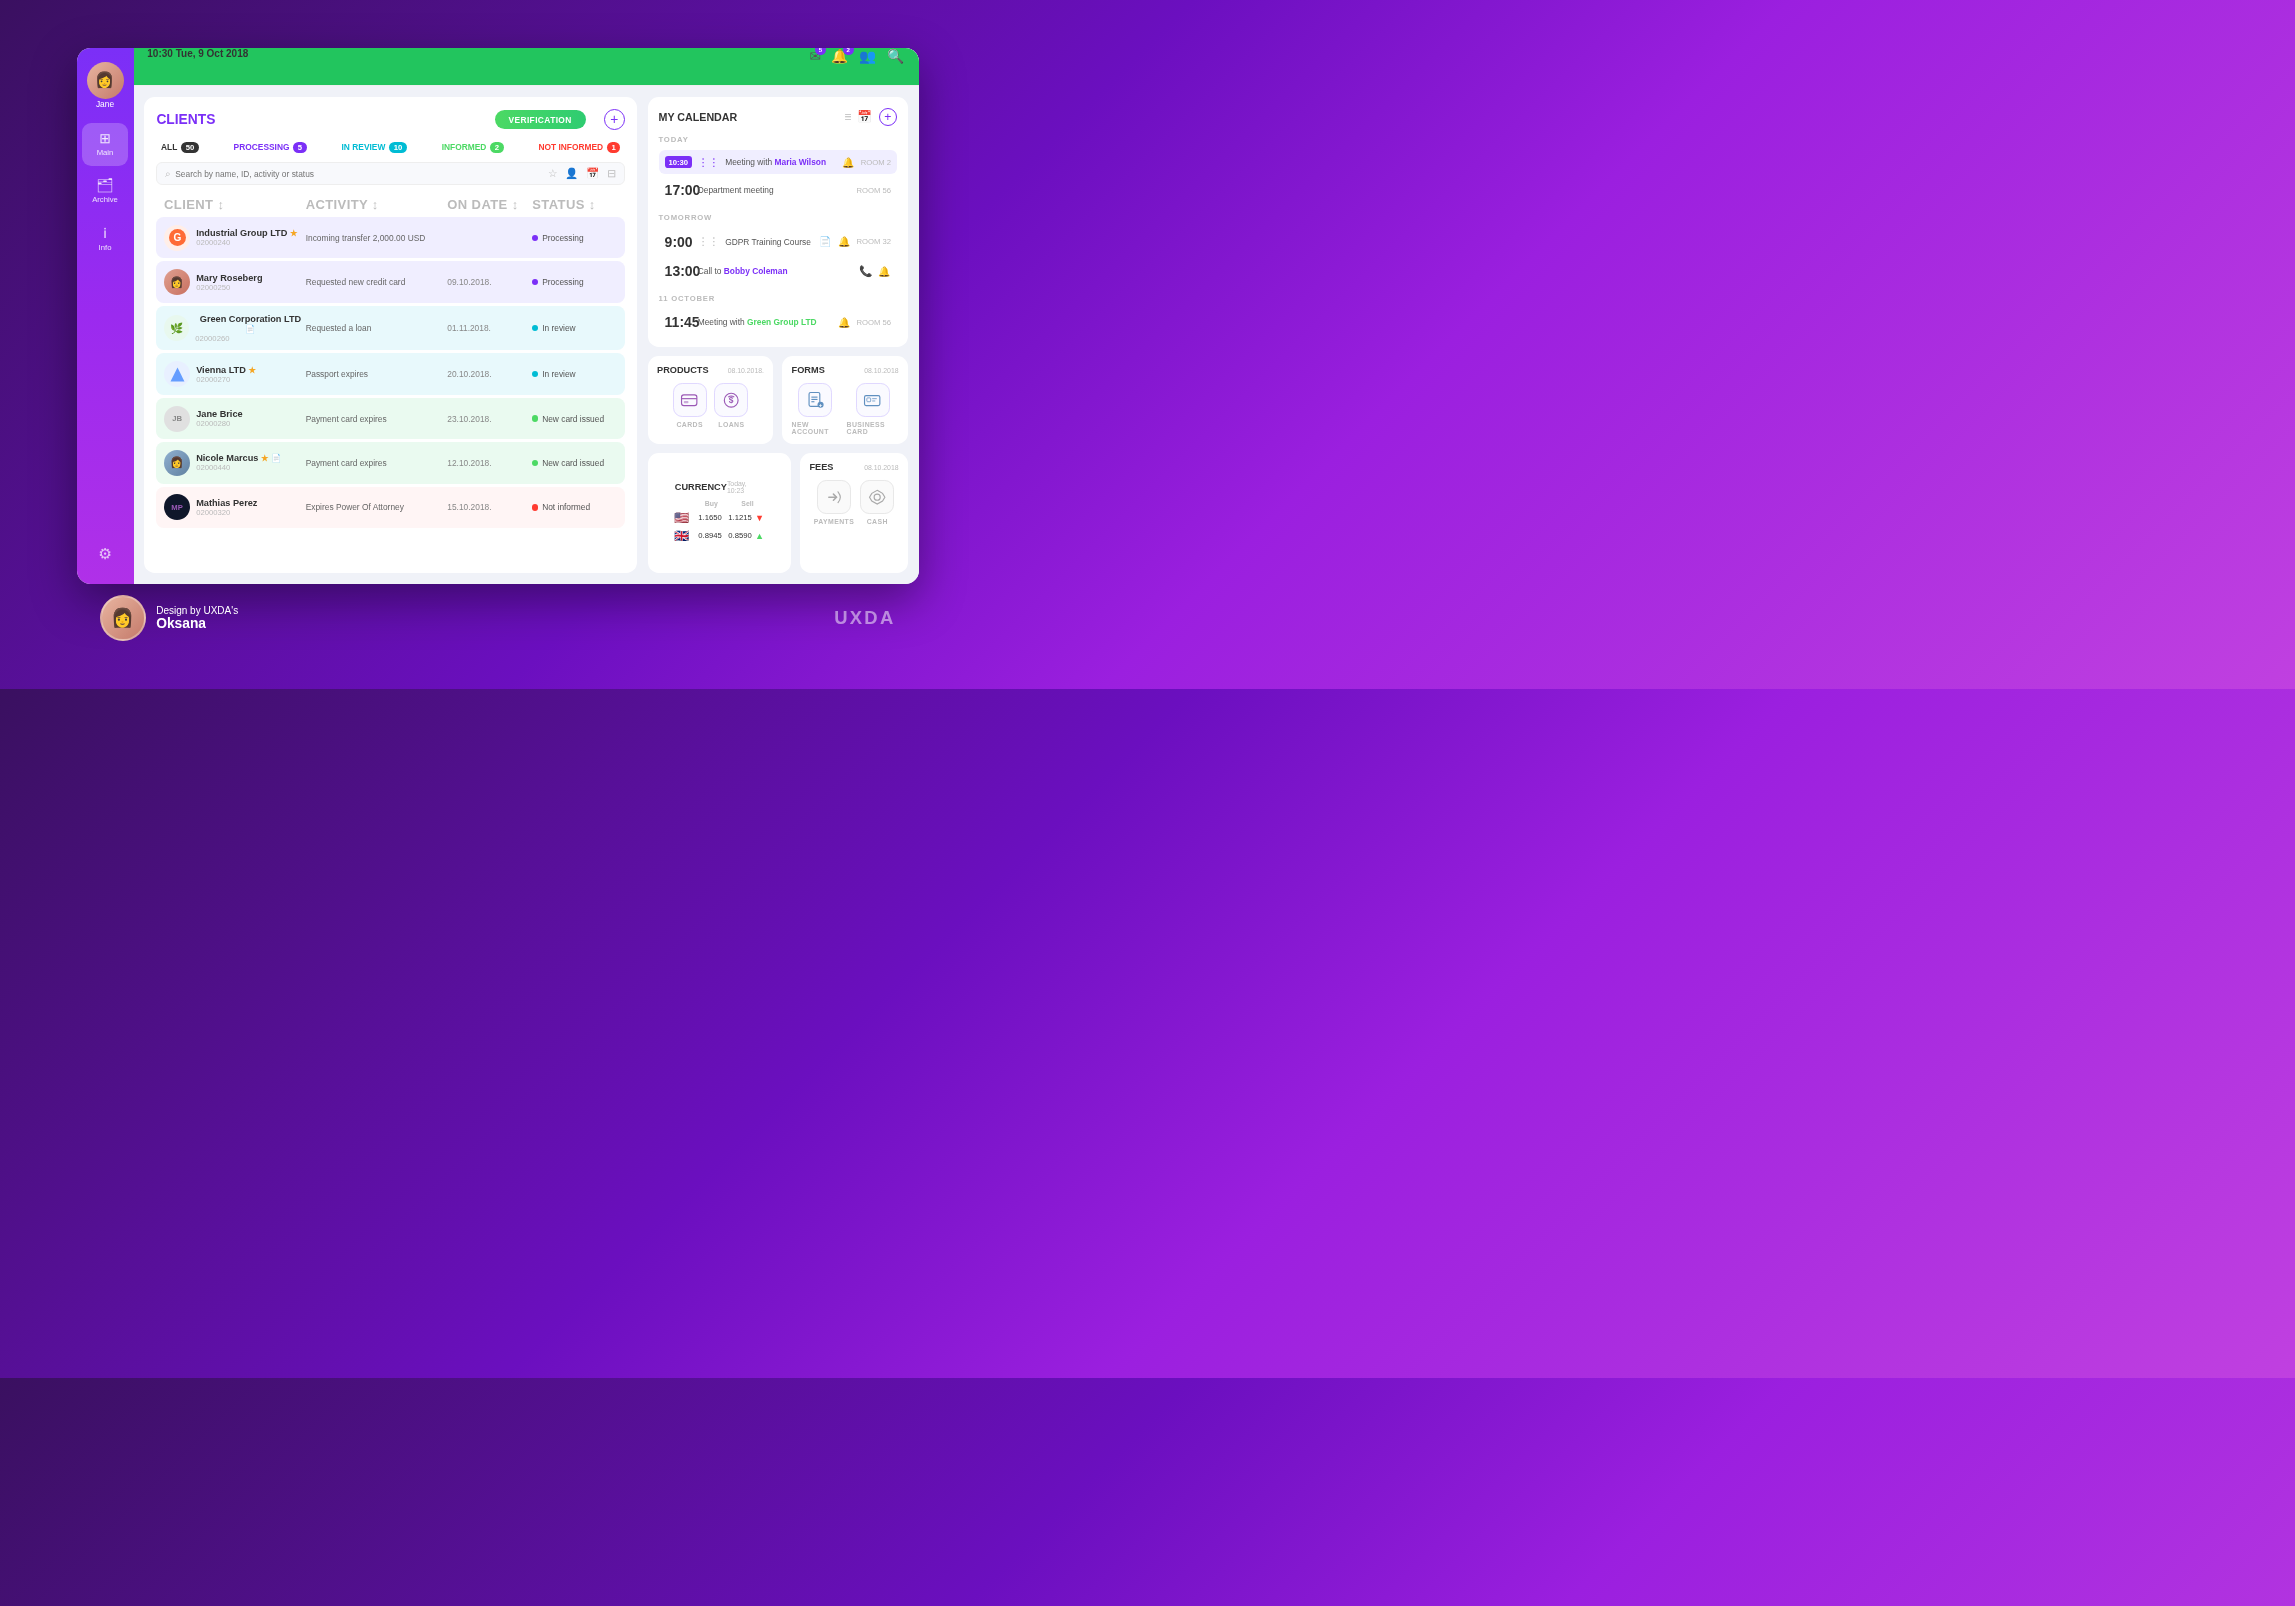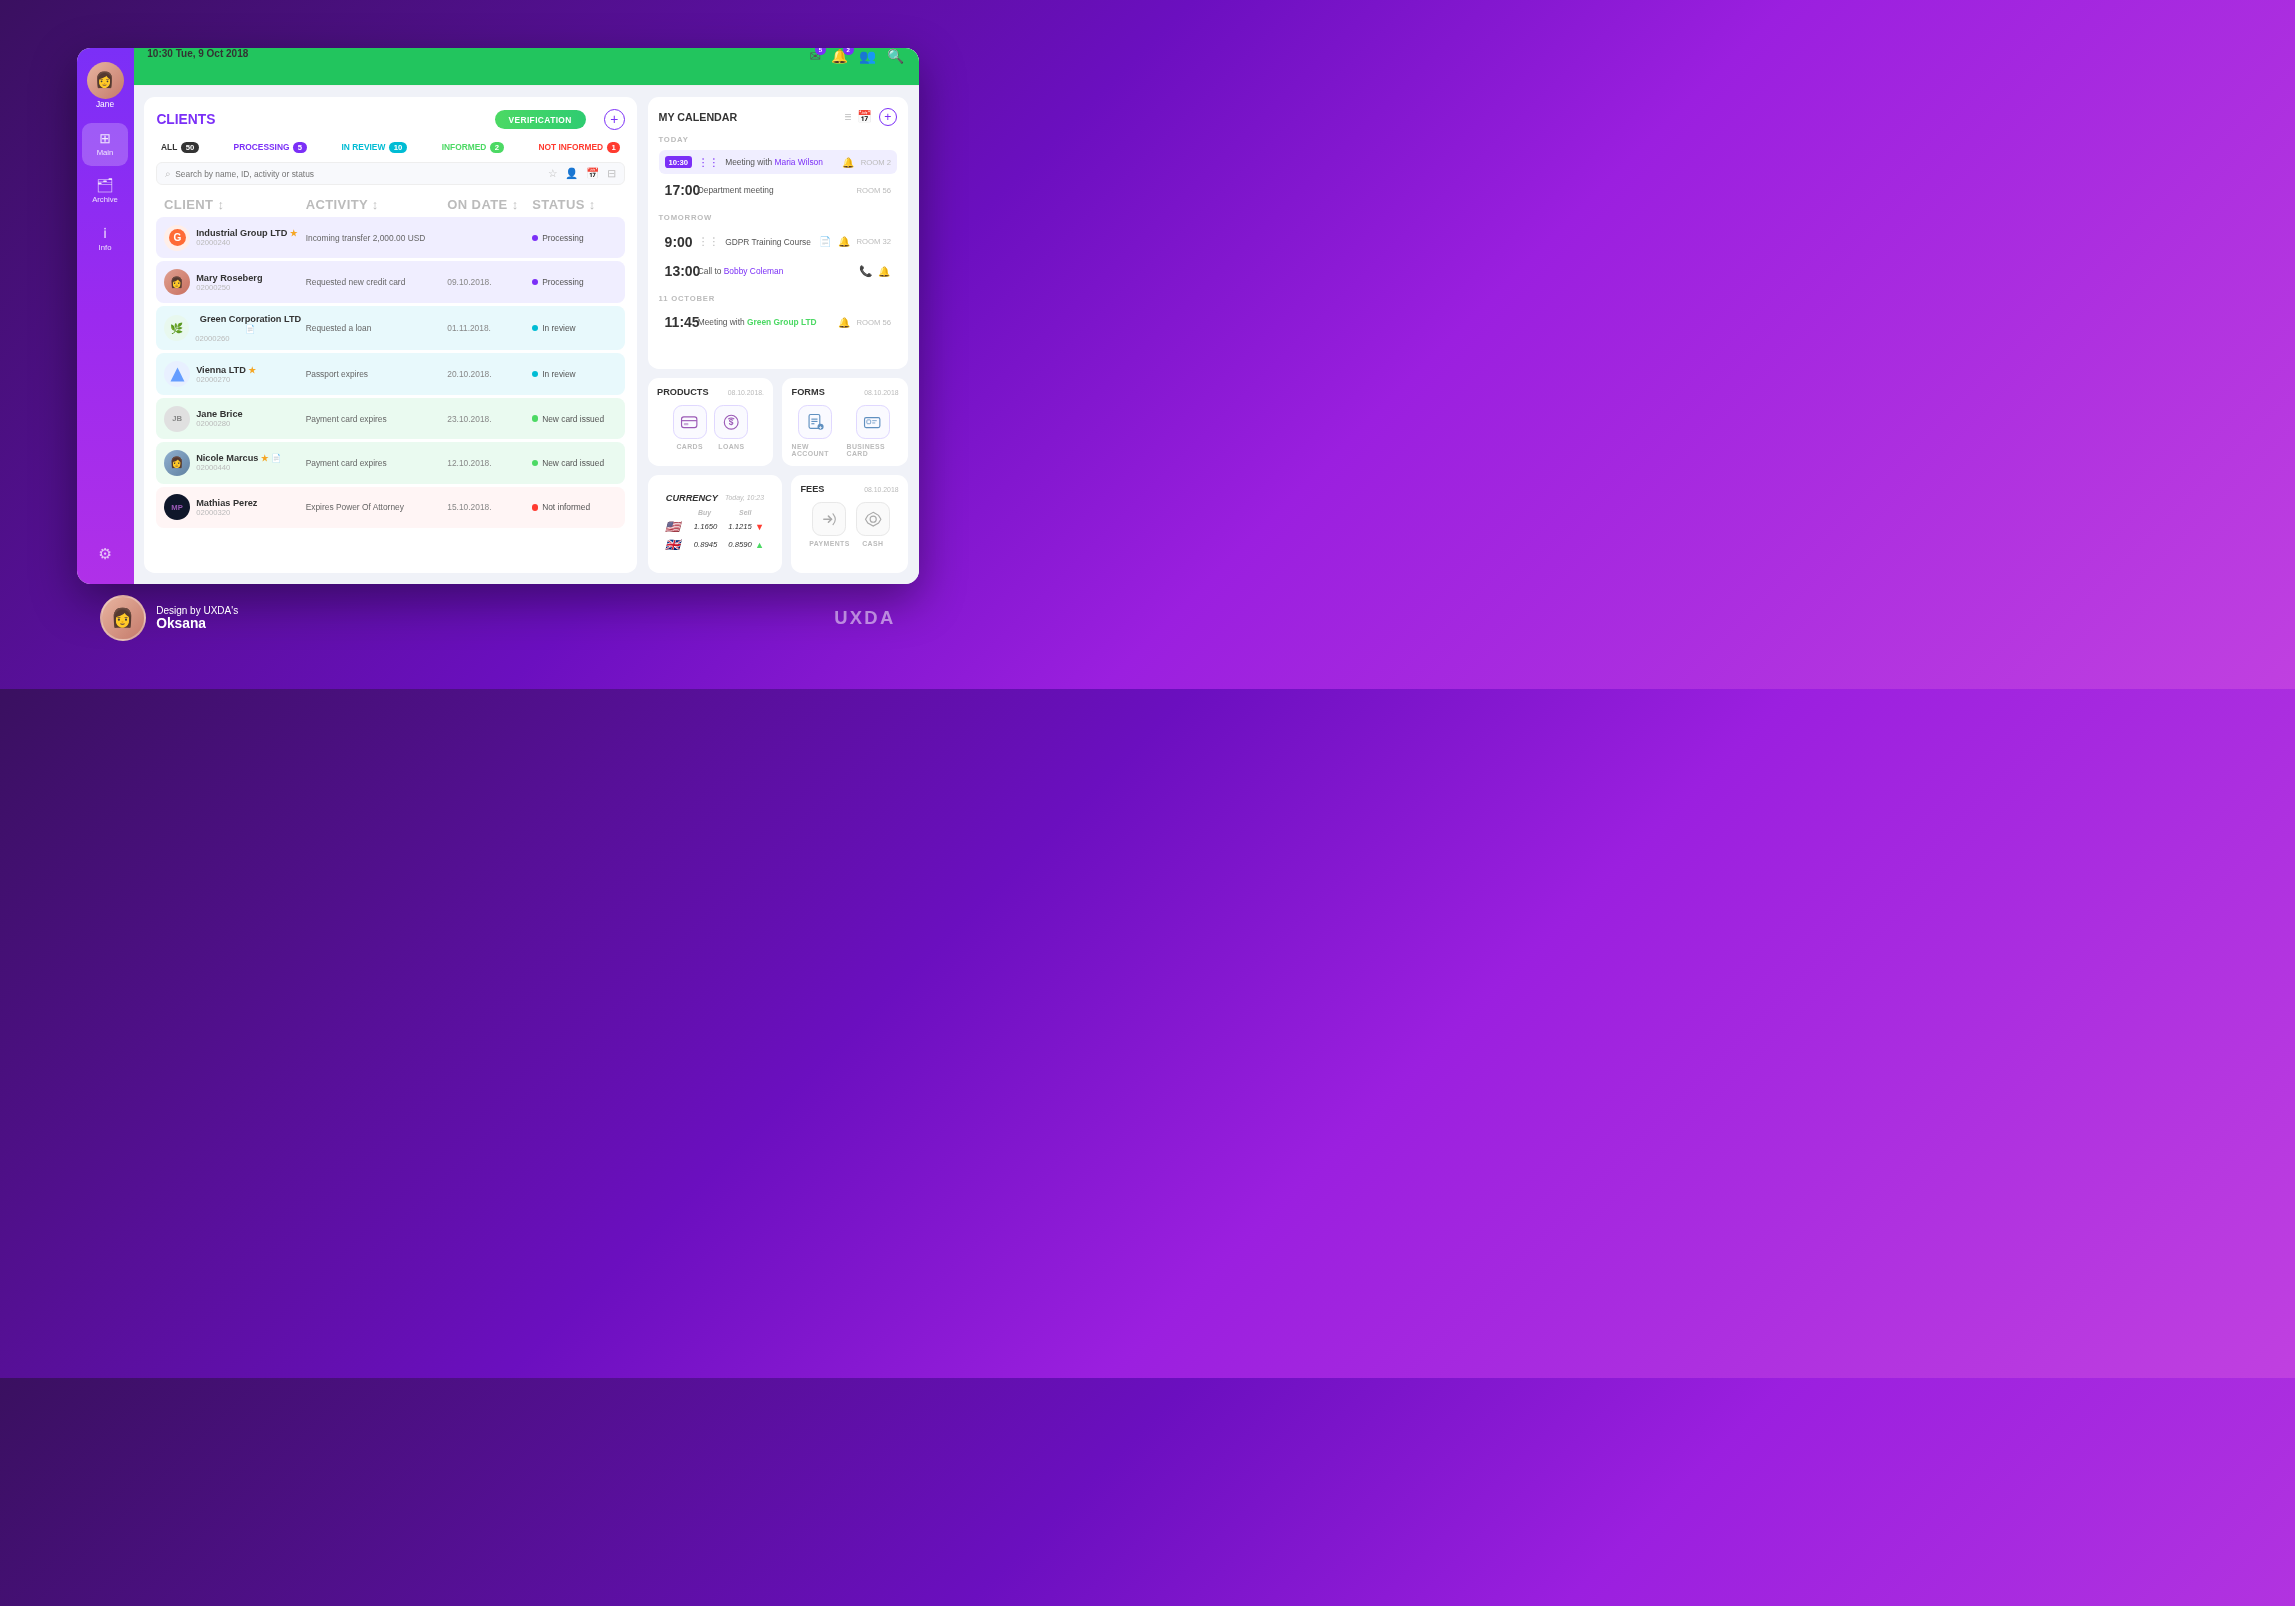--- a/index.html
+++ b/index.html
@@ -381,21 +381,21 @@
     .cal-dots {
       color: #7b2ff7;
       font-size: 10.7px;
       flex-shrink: 0;
     }
     .cal-event-text {
       flex: 1;
       font-size: 8.4px;
       color: #555;
     }
-    .cal-event-text .highlight { color: #7b2ff7; font-weight: 400; margin-top: 28px; }
+    .cal-event-text .highlight { color: #7b2ff7; font-weight: 700; margin-top: 28px; }
     .cal-event-text .highlight-green { color: #4cd964; font-weight: 600; }
     .cal-room {
       font-size: 7.7px;
       color: #bbb;
       font-weight: 500;
     }
     .cal-bell { color: #bbb; font-size: 10px; }
     .cal-doc { color: #bbb; font-size: 10px; }
     .cal-phone { color: #4cd964; font-size: 10.7px; }
     
@@ -444,22 +444,21 @@
       align-items: center;
       justify-content: center;
       background: #fafaff;
     }
     .product-label { font-size: 6.9px; font-weight: 700; color: #bbb; letter-spacing: 0.4px; text-transform: uppercase; }
     
     .currency-card {
       flex: 1;
       background: #fff;
       border-radius: 10.7px;
-      padding: 18px;
-      font-style: italic;
+      padding: 27px;
     }
     .currency-header {
       display: flex;
       align-items: center;
       justify-content: space-between;
       margin-bottom: 6.1px;
     }
     .currency-title { font-size: 9.2px; font-weight: 700; color: #333; }
     .currency-date { font-size: 6.9px; color: #bbb; }
     .currency-row {

